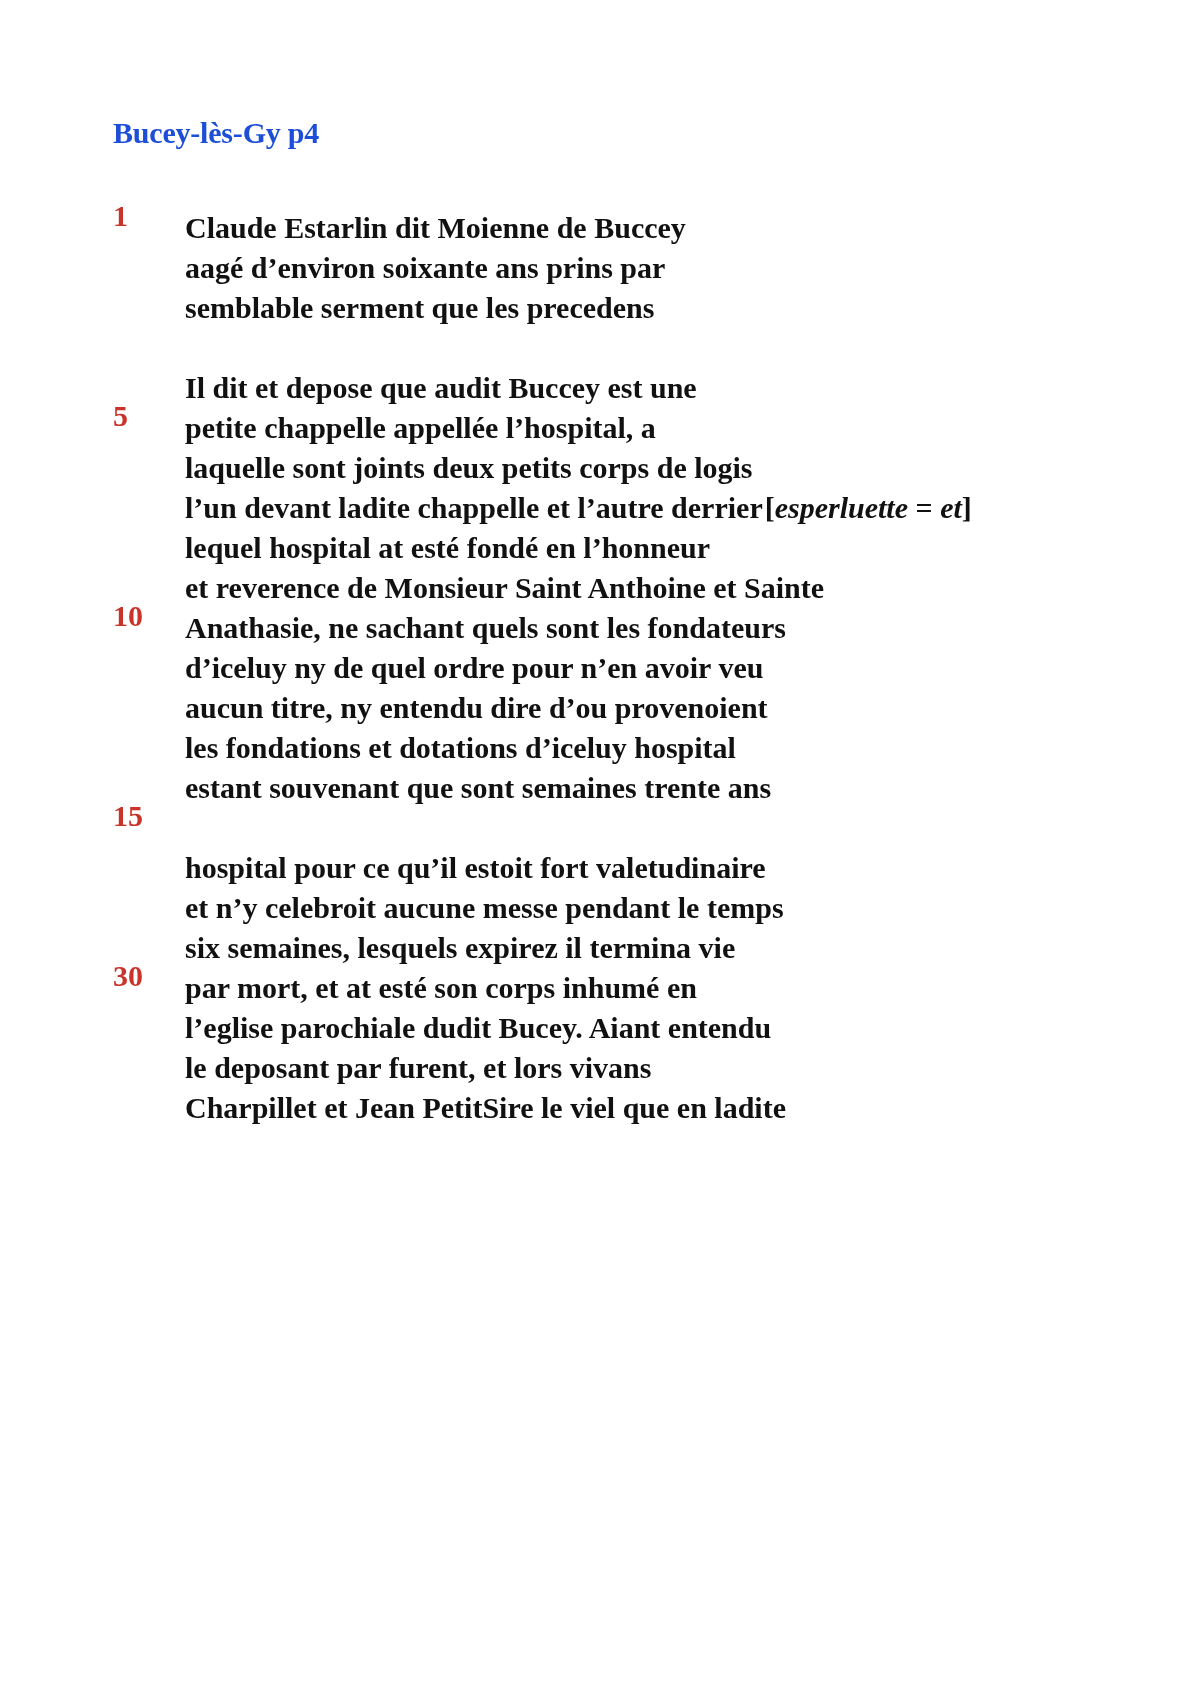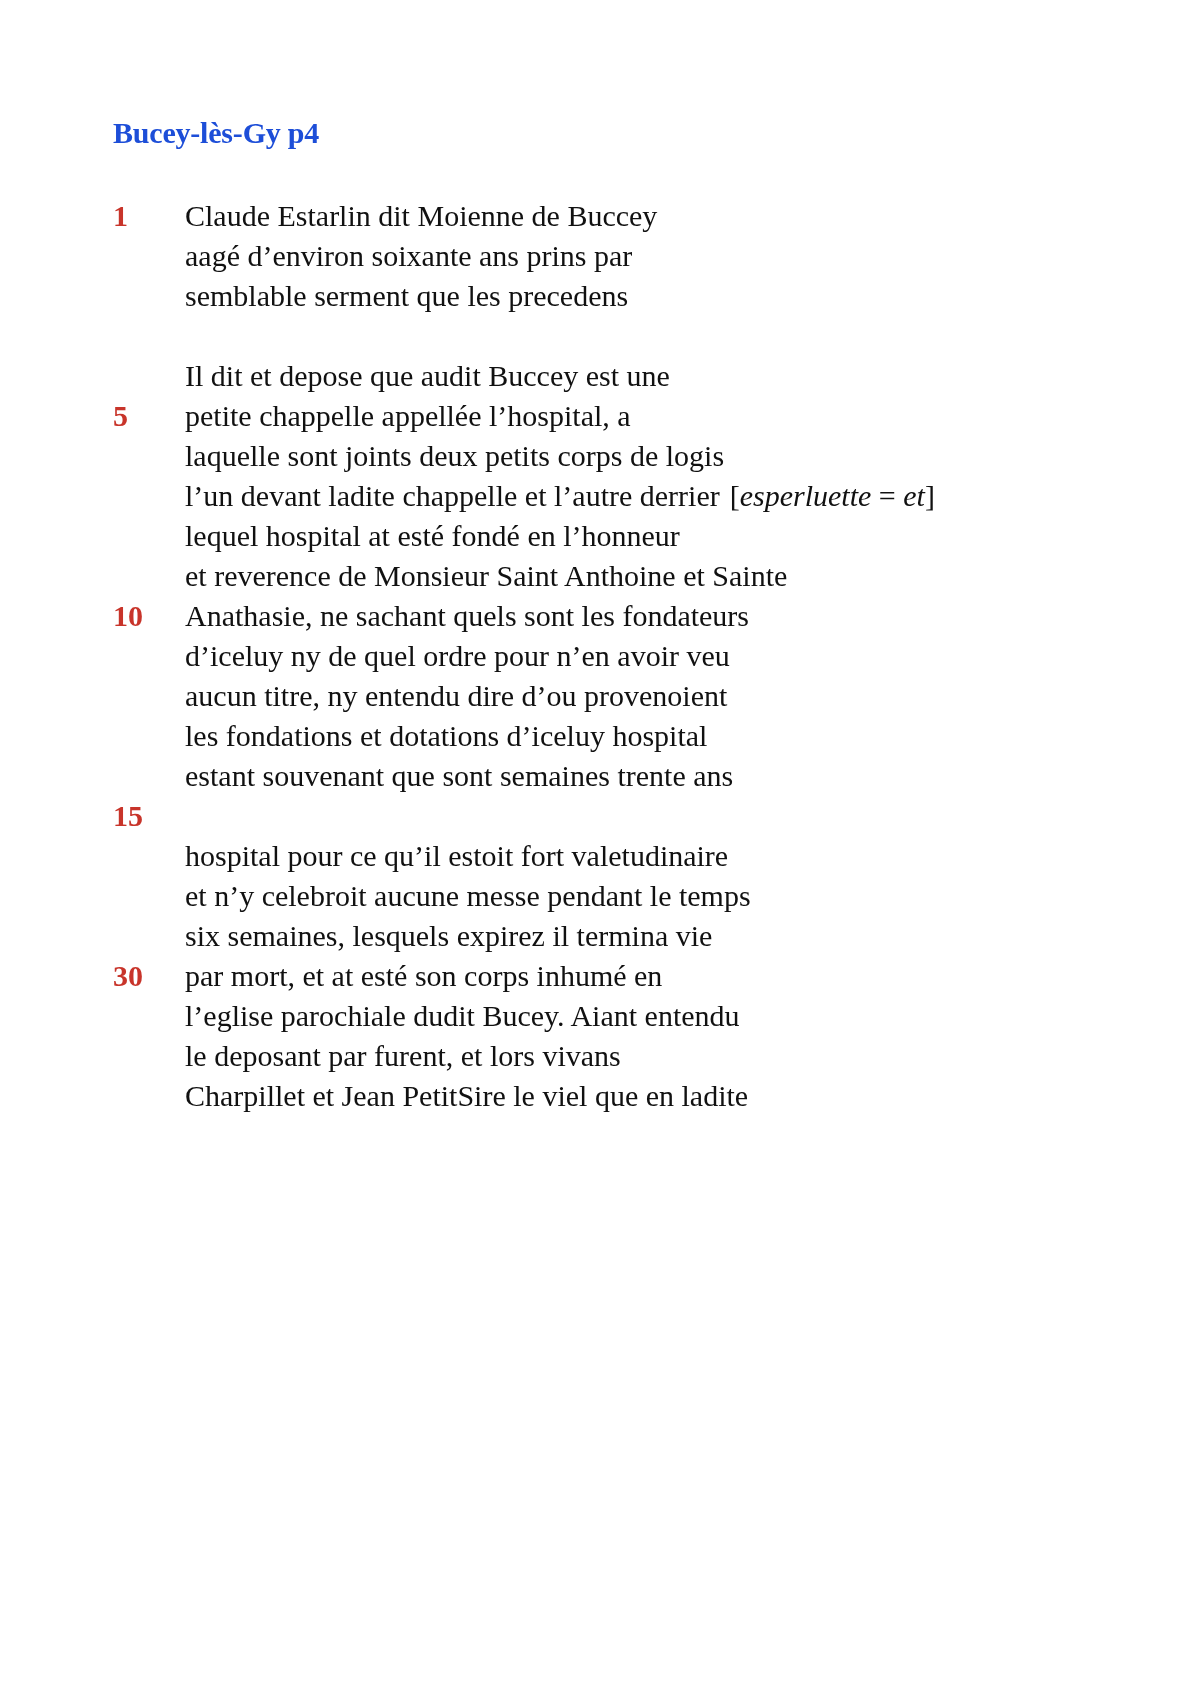--- a/index.html
+++ b/index.html
@@ -3,22 +3,22 @@
 <meta charset="utf-8">
 <style>
   html, body { margin: 0; padding: 0; background: #ffffff; }
   body { width: 1190px; height: 1683px; position: relative; overflow: hidden;
          font-family: "Liberation Serif", "DejaVu Serif", serif; color: #111111; }
   .title { position: absolute; left: 113px; top: 116px; font-size: 30px; font-weight: bold;
            color: #1d4ed8; letter-spacing: -0.2px; }
   .lines { position: absolute; left: 0; top: 196px; width: 1190px; }
   .line { position: relative; height: 40px; line-height: 40px; font-size: 30px; white-space: nowrap; }
   .num { position: absolute; left: 113px; top: 0; width: 60px; font-weight: bold; color: #c8342a; }
-  .txt { position: absolute; left: 185px; top: 0; }
-  .note { font-style: normal; margin-left: 10px; }
+  .txt { position: absolute; left: 185px; top: 12px; font-weight: bold; }
+  .note { font-style: normal; margin-left: 2px; }
   .note i { font-style: italic; }
   .blank { height: 40px; }
 </style>
 </head>
 <body>
 
 <div class="title">Bucey-lès-Gy p4</div>
 
 <div class="lines">
   <div class="line">

